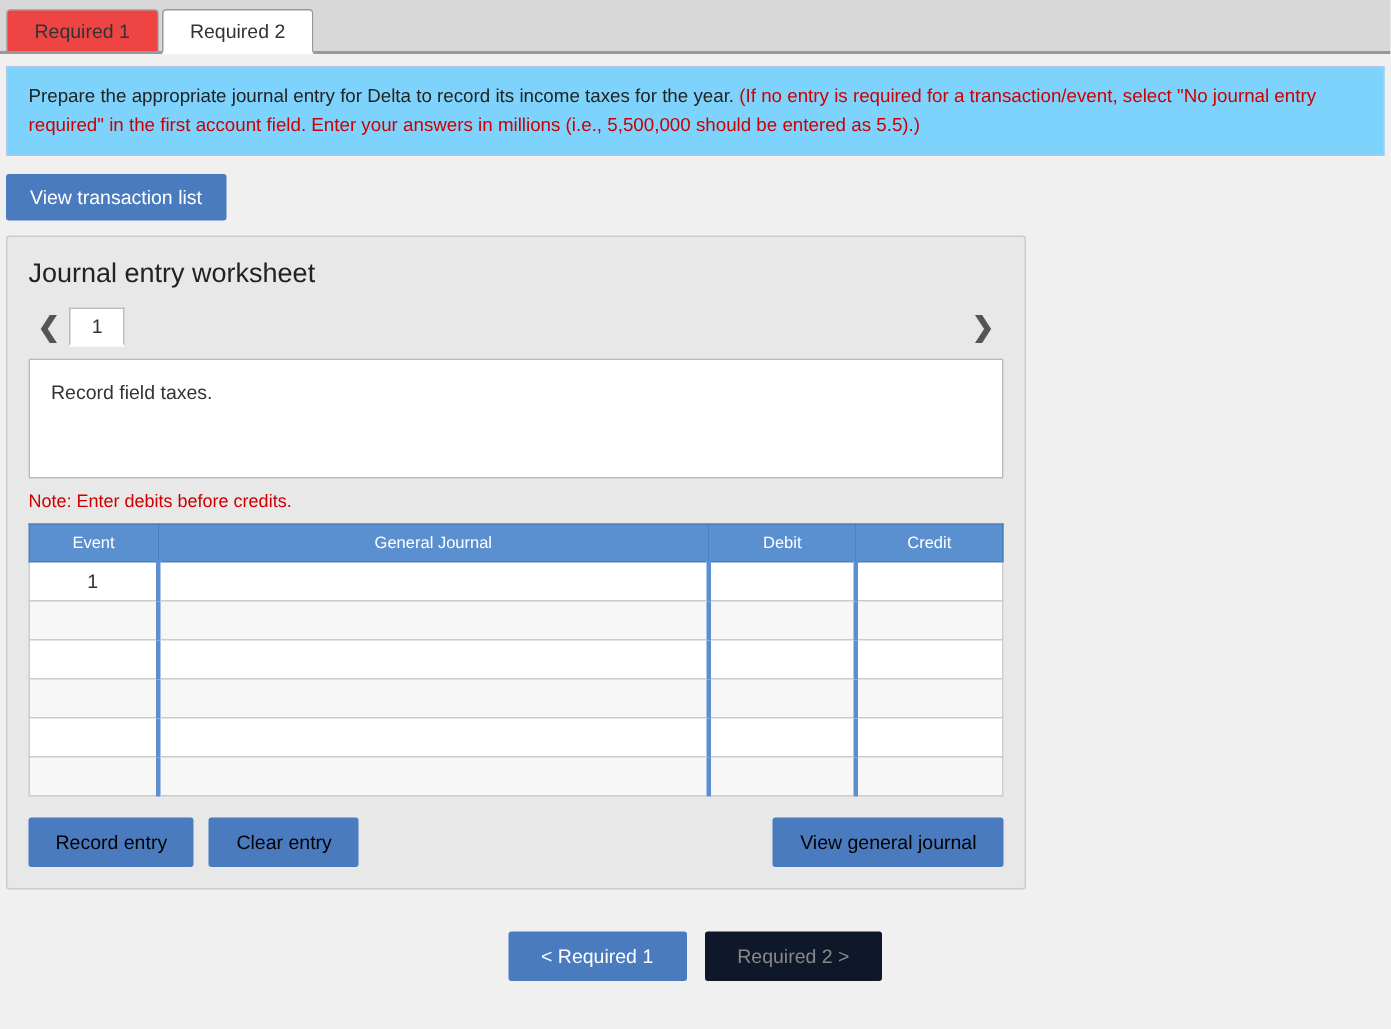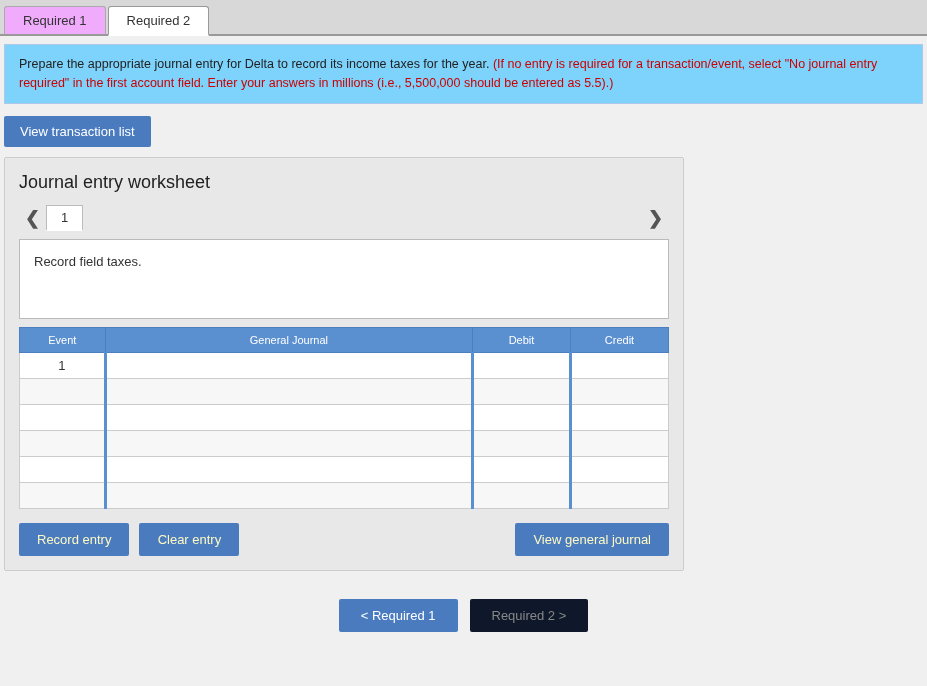--- a/index.html
+++ b/index.html
@@ -18,21 +18,21 @@
       background: #d8d8d8;
       border-bottom: 2px solid #999;
       padding-top: 6px;
       padding-left: 4px;
     }
     .tab {
       padding: 6px 18px;
       cursor: pointer;
       border: 1px solid #aaa;
       border-bottom: none;
-      background: #f0abfc;
+      background: #ef4444;
       margin-right: 2px;
       border-radius: 3px 3px 0 0;
       font-size: 13px;
       color: #333;
     }
     .tab.active {
       background: #fff;
       border-color: #999;
       border-bottom: 2px solid #fff;
       margin-bottom: -2px;
@@ -197,21 +197,21 @@
     }
 
     
     .buttons-row {
       display: flex;
       align-items: center;
       gap: 10px;
     }
     .btn-blue {
       background: #4a7bbf;
-      color: #fef9c3;
+      color: #000000;
       border: none;
       padding: 9px 18px;
       font-size: 13px;
       cursor: pointer;
       border-radius: 2px;
       min-width: 100px;
     }
 
     
     .bottom-nav {
@@ -266,20 +266,21 @@
   <div class="worksheet-title">Journal entry worksheet</div>
 
   <div class="nav-row">
     <button class="nav-arrow">❮</button>
     <div class="nav-tab">1</div>
     <button class="nav-arrow" style="margin-left: auto;">❯</button>
   </div>
 
   <div class="description-box">Record field taxes.</div>
 
+  <div class="note-text">Note: Enter debits before credits.</div>
 
   <table class="journal-table">
     <thead>
       <tr>
         <th>Event</th>
         <th>General Journal</th>
         <th>Debit</th>
         <th>Credit</th>
       </tr>
     </thead>

